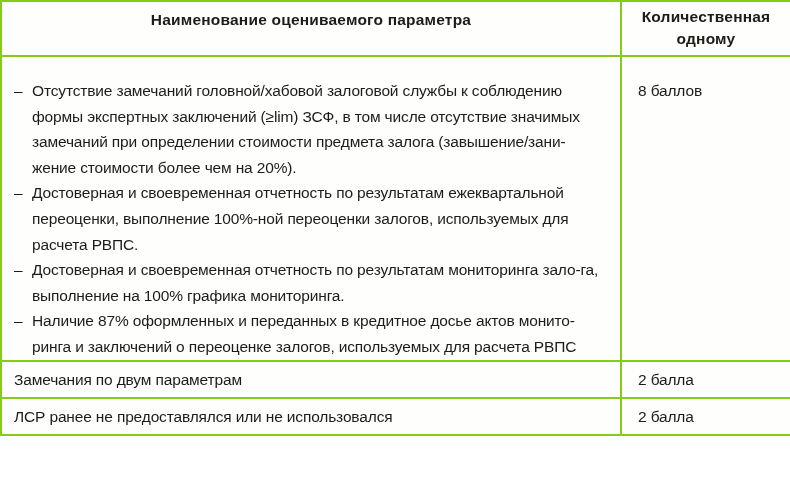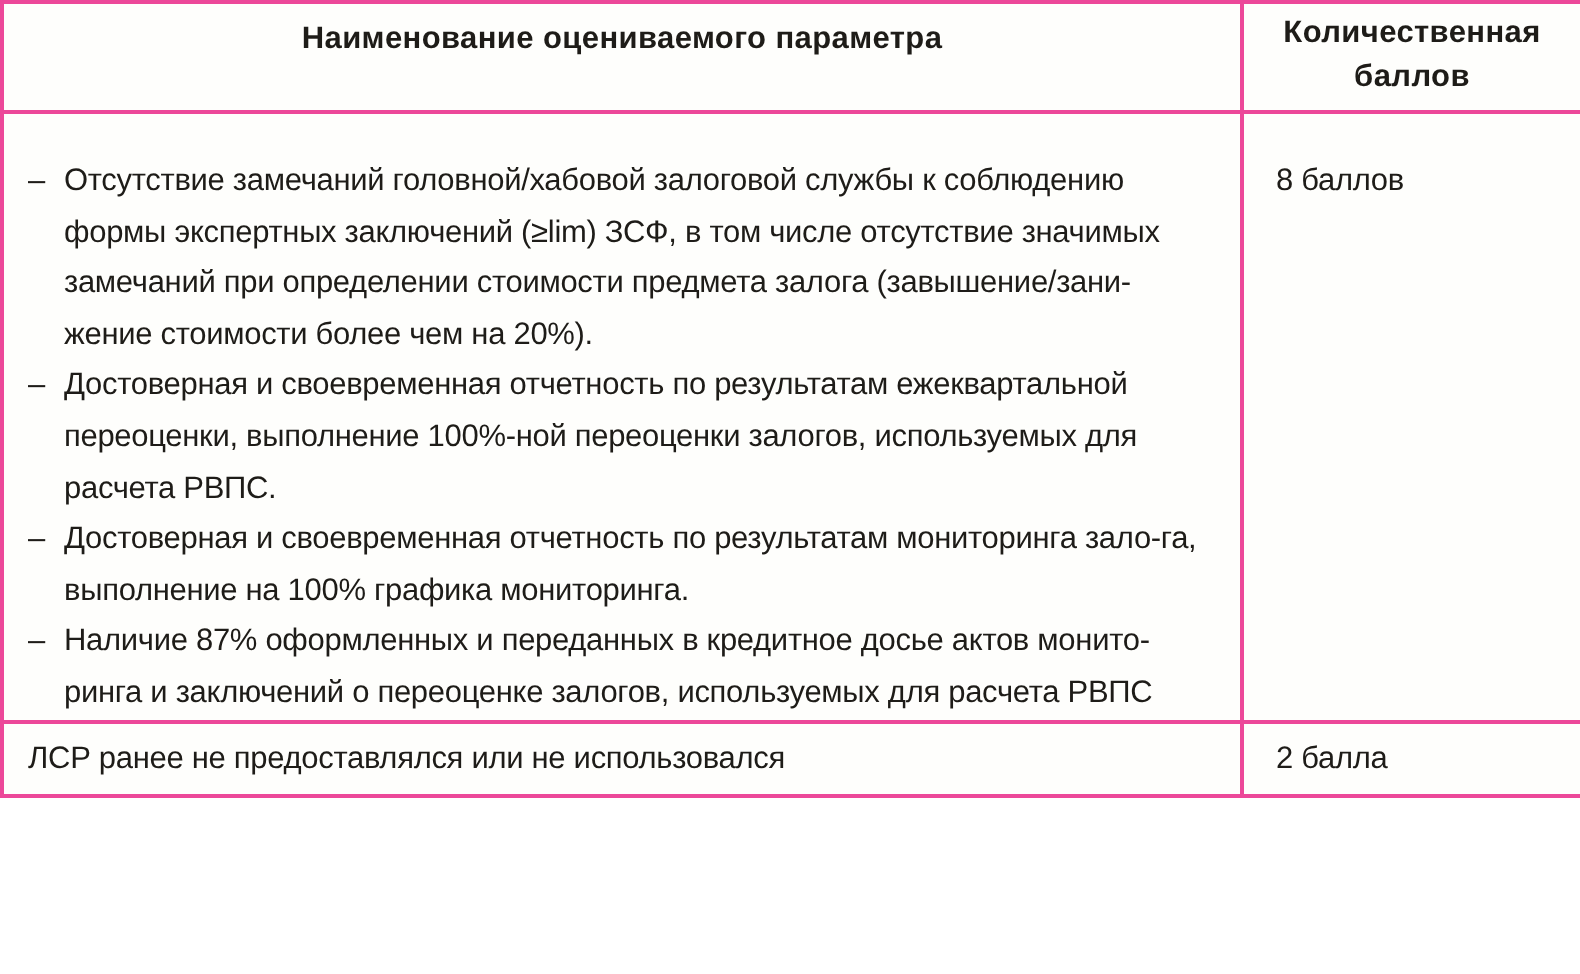--- a/index.html
+++ b/index.html
@@ -24,21 +24,21 @@
   }
   table {
     border-collapse: collapse;
     width: 790px;
     table-layout: fixed;
     background: #fefefc;
   }
   col.c1 { width: 620px; }
   col.c2 { width: 170px; }
   th, td {
-    border: 2px solid #ec4899;
+    border: 2px solid #84cc16;
     vertical-align: top;
     text-align: left;
   }
   th {
     font-weight: bold;
     font-size: 15.5px;
     letter-spacing: 0.2px;
     line-height: 22px;
     text-align: center;
     height: 55px;
@@ -88,32 +88,36 @@
 
 <div class="table-wrap">
   <table>
     <colgroup>
       <col class="c1">
       <col class="c2">
     </colgroup>
     <thead>
       <tr>
         <th class="h1">Наименование оцениваемого параметра</th>
-        <th>Количественная баллов</th>
+        <th>Количественная одному</th>
       </tr>
     </thead>
     <tbody>
       <tr class="main">
         <td>
           <span class="bullet"><span class="dash">–</span><span>Отсутствие замечаний головной/хабовой залоговой службы к соблюдению формы экспертных заключений (≥lim) ЗСФ, в том числе отсутствие значимых замечаний при определении стоимости предмета залога (завышение/зани-жение стоимости более чем на 20%).</span></span>
           <span class="bullet"><span class="dash">–</span><span>Достоверная и своевременная отчетность по результатам ежеквартальной переоценки, выполнение 100%-ной переоценки залогов, используемых для расчета РВПС.</span></span>
           <span class="bullet"><span class="dash">–</span><span>Достоверная и своевременная отчетность по результатам мониторинга зало-га, выполнение на 100% графика мониторинга.</span></span>
           <span class="bullet"><span class="dash">–</span><span>Наличие 87% оформленных и переданных в кредитное досье актов монито-ринга и заключений о переоценке залогов, используемых для расчета РВПС</span></span>
         </td>
         <td class="score">8 баллов</td>
       </tr>
       <tr class="row">
+        <td>Замечания по двум параметрам</td>
+        <td class="score">2 балла</td>
+      </tr>
+      <tr class="row">
         <td>ЛСР ранее не предоставлялся или не использовался</td>
         <td class="score">2 балла</td>
       </tr>
     </tbody>
   </table>
 </div>
 
 </body></html>

